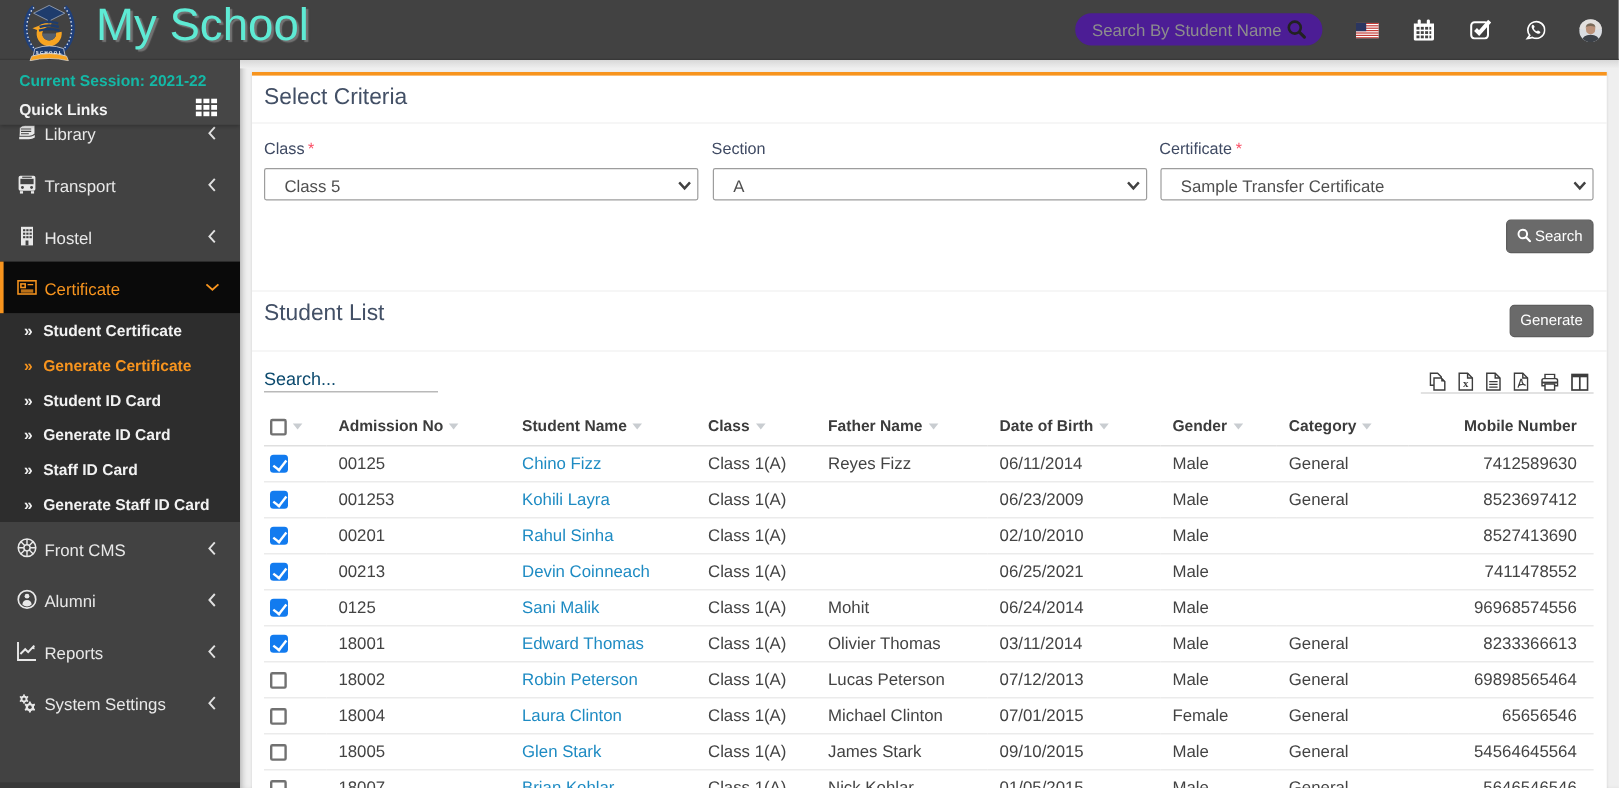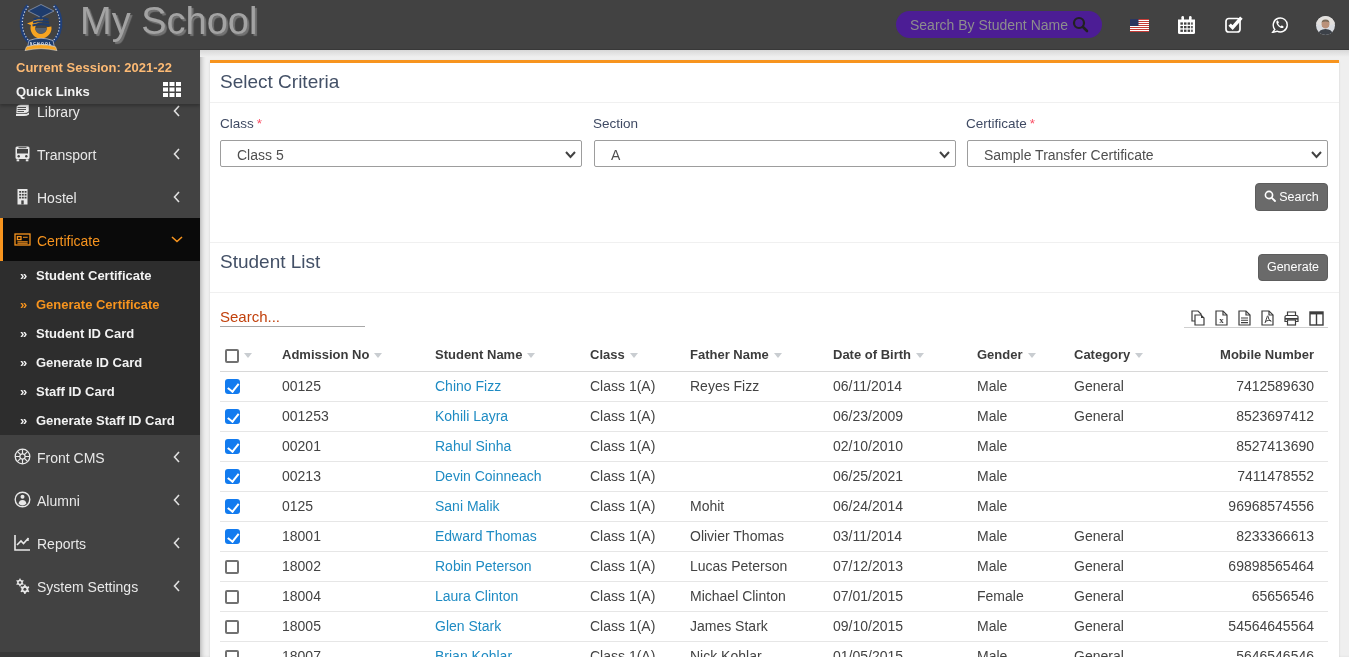--- a/index.html
+++ b/index.html
@@ -1,29 +1,29 @@
 <!DOCTYPE html>
 <html><head>
 <meta charset="utf-8">
 <style>
 * { margin:0; padding:0; box-sizing:border-box; }
 html,body { width:1349px; height:657px; overflow:hidden; }
 body { font-family:"Liberation Sans", sans-serif; background:#efefef; position:relative; }
 
 #header { position:absolute; left:0; top:0; width:1349px; height:50px; background:#424242; border-bottom:1px solid #383838; z-index:30; }
 #logo { position:absolute; left:16px; top:1px; width:50px; height:50px; }
-#brand { position:absolute; left:80px; top:0px; font-size:38px; font-weight:normal; color:#a3a3a3; text-shadow:2px 2px 1px rgba(125,125,125,0.85); }
+#brand { position:absolute; left:80px; top:0px; font-size:38px; font-weight:normal; color:#5eead4; text-shadow:2px 2px 1px rgba(125,125,125,0.85); }
 #searchpill { position:absolute; left:896px; top:11px; width:206px; height:27px; background:#4c1d95; border-radius:14px; }
 #searchpill span { position:absolute; left:14px; top:6px; font-size:14px; color:#8d8d8d; }
 #searchpill svg { position:absolute; right:13px; top:5px; }
 .hicon { position:absolute; top:16px; }
 
 #sidebar { position:absolute; left:0; top:50px; width:200px; height:607px; background:#424242; z-index:20; overflow:hidden; }
 #session { position:absolute; left:0; top:0; width:200px; height:54px; background:#464646; z-index:5; box-shadow:0 2px 3px rgba(0,0,0,0.25); }
-#session .l1 { position:absolute; left:16px; top:10px; font-size:13px; font-weight:bold; color:#fdba74; }
+#session .l1 { position:absolute; left:16px; top:10px; font-size:13px; font-weight:bold; color:#14b8a6; }
 #session .l2 { position:absolute; left:16px; top:34px; font-size:13px; font-weight:bold; color:#f2f2f2; }
 #session .grid { position:absolute; right:19px; top:32px; }
 #menu { position:absolute; left:0; top:54px; bottom:0; width:200px; overflow:hidden; }
 #menuin { margin-top:-15px;text-align:right; }
 .mitem { position:relative; height:43px; color:#e8e8e8; }
 .mitem .micon { position:absolute; left:14px; top:13px; width:17px; height:17px; }
 .mitem .mtxt { position:absolute; left:37px; top:15px; font-size:14px; }
 .mitem .arr { position:absolute; right:20px; top:16px; width:7px; height:12px; }
 .mitem .arr.dn { width:12px; height:7px; top:18px; right:17px; }
 .mitem.active { background:#0a0a0a; border-left:3px solid #f7941e; color:#f7941e; }
@@ -45,21 +45,21 @@
 #hr1 { position:absolute; left:0; top:39px; width:1129px; height:1px; background:#f0f0f0; }
 .lbl { position:absolute; font-size:13.5px; color:#3f4a63; }
 .lbl .req { color:#fb4d64; margin-left:3px; }
 .selwrap { position:absolute; height:27px; background:#fff; border:1px solid #9d9d9d; border-radius:2px; }
 .selwrap .stx { position:absolute; left:16px; top:6px; font-size:14px; color:#4f4f4f; }
 .selwrap svg { position:absolute; right:5px; top:10px; }
 .gbtn { position:absolute; background:#6a6a6a; border:1px solid #5d5d5d; border-radius:4px; color:#fff; font-size:12.5px; text-align:center; }
 #hr2 { position:absolute; left:0; top:179px; width:1129px; height:1px; background:#f0f0f0; }
 #t2 { position:absolute; left:10px; top:188px; }
 #hr3 { position:absolute; left:0; top:229px; width:1129px; height:1px; background:#f0f0f0; }
-#dtsearch { position:absolute; left:10px; top:245px; width:145px; height:19px; border-bottom:1px solid #a8a8a8; font-size:15px; color:#c2410c; }
+#dtsearch { position:absolute; left:10px; top:245px; width:145px; height:19px; border-bottom:1px solid #a8a8a8; font-size:15px; color:#0c4a6e; }
 #dticons { position:absolute; left:974px; top:246px; width:144px; height:19px; padding-left:7px; border-bottom:1px solid #cfcfcf; }
 #dticons { font-size:0; }
 #dticons svg { display:inline-block; margin-top:1px; margin-right:10px; }
 #dticons svg:last-child { margin-right:0; }
 
 table { position:absolute; left:10px; top:276px; border-collapse:collapse; table-layout:fixed; width:1108px; font-size:14px; color:#434343; }
 th, td { padding:0 10px; height:30px; font-weight:normal; text-align:left; border-bottom:1px solid #e6e6e6; overflow:hidden; white-space:nowrap; }
 thead th { font-weight:bold; color:#3c3c3c; font-size:13px; height:32px; border-bottom:1px solid #d8d8d8; }
 td.num, th.num { text-align:right; padding-right:14px; }
 a.lnk { color:#1e8bc3; text-decoration:none; }

